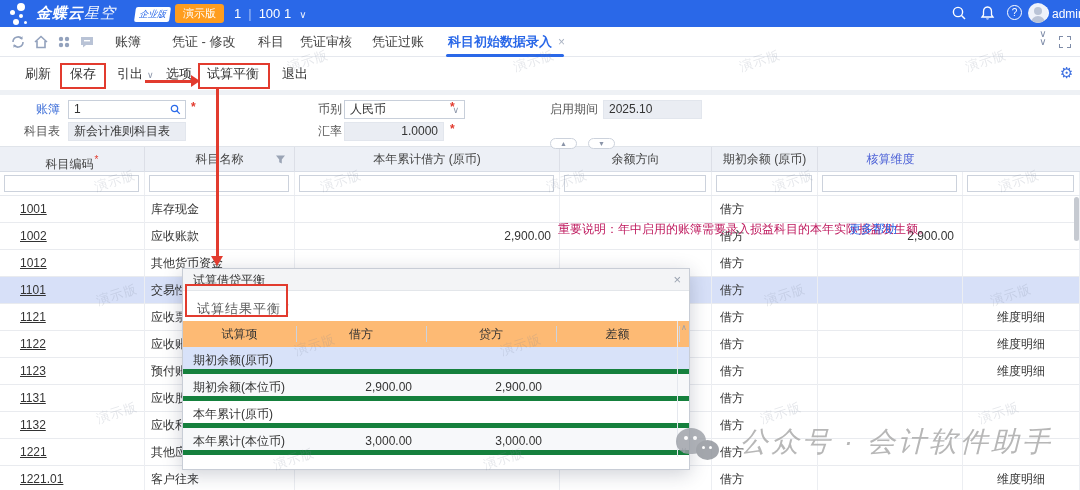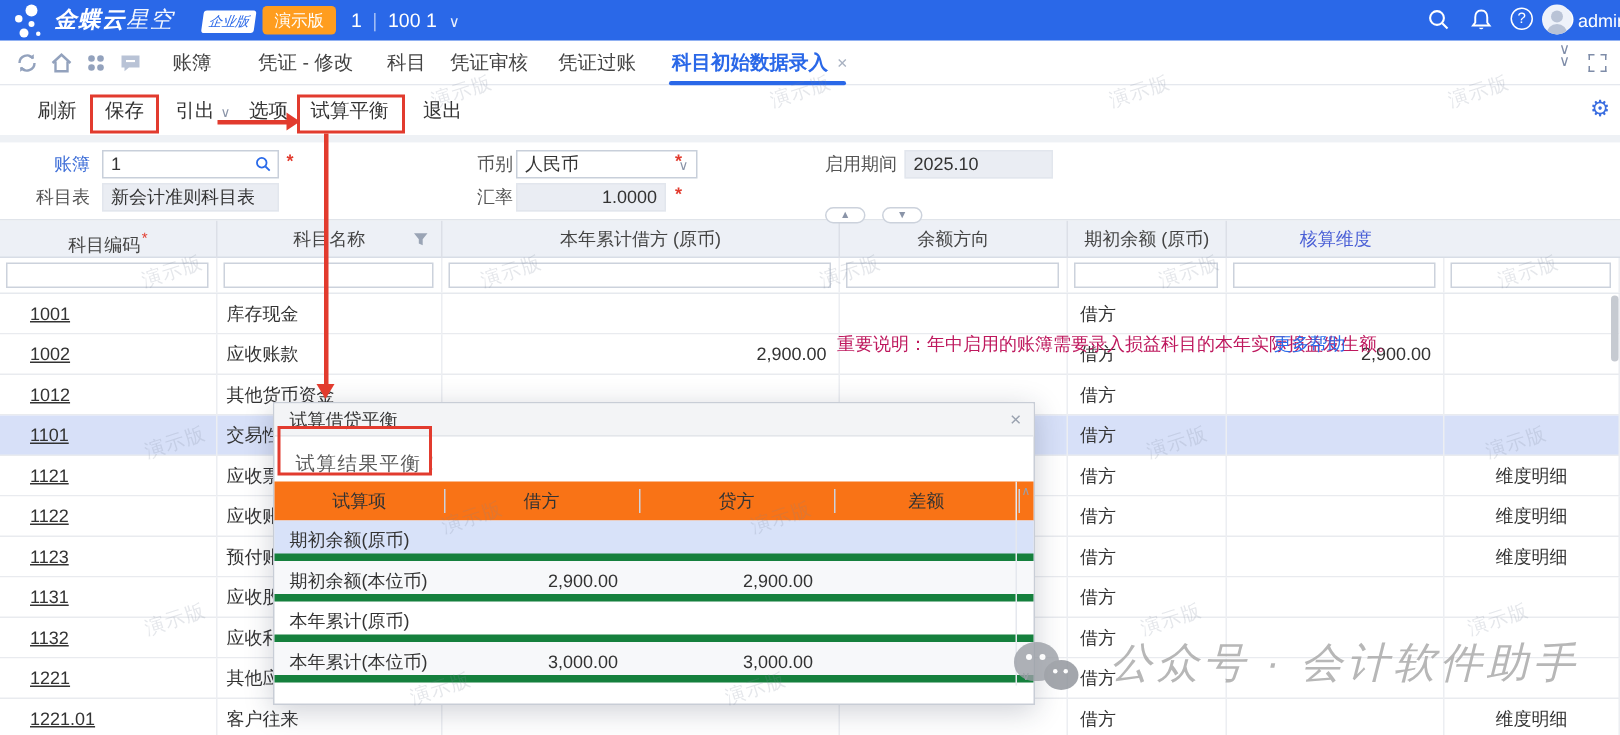--- a/index.html
+++ b/index.html
@@ -83,21 +83,21 @@
   .vscroll { position:absolute; left:1074px; top:197px; width:5px; height:44px; background:#c6cad1; border-radius:3px; z-index:2; }
   .funnel { position:absolute; right:8px; top:7px; width:11px; height:11px; }
   .hd-req { color:#e23b2e; vertical-align:super; font-size:10px; margin-left:1px; }
 
   
   .dialog { position:absolute; left:182px; top:268px; width:508px; height:202px; background:#fff; border:1px solid #c8cdd6; box-shadow:0 4px 18px rgba(30,40,70,.22); z-index:10; }
   .dlg-title { position:absolute; left:0; top:0; width:100%; height:22px; background:#f3f4f6; border-bottom:1px solid #e3e6ea; line-height:22px; padding-left:10px; font-size:12px; color:#333; }
   .dlg-close { position:absolute; right:8px; top:0; height:22px; line-height:22px; color:#9aa2b0; font-size:13px; cursor:pointer; }
   .dlg-msg { position:absolute; left:14px; top:31px; font-size:13px; color:#5a5a5a; letter-spacing:1px; }
   .dgrid { display:grid; grid-template-columns:113px 130px 130px 123px 10px; }
-  .dlg-thead { position:absolute; left:0; top:52px; width:506px; height:26px; background:#f97316; }
+  .dlg-thead { position:absolute; left:0; top:52px; width:506px; height:26px; background:#fdba74; }
   .dlg-thead .dhc { position:relative; height:26px; line-height:26px; text-align:center; font-size:12px; color:#333; }
   .dlg-thead .dhc:not(:first-child):before { content:""; position:absolute; left:0; top:5px; width:1px; height:16px; background:#ccd2dd; }
   .dlg-rows { position:absolute; left:0; top:78px; width:506px; }
   .drow { height:27px; border-bottom:5px solid #15803d; }
   .drow:nth-child(even) { background:#f7f8fa; }
   .drow.selected { background:#d8e2f9; }
   .drow .dc { height:27px; line-height:27px; font-size:12px; color:#333; overflow:hidden; white-space:nowrap; }
   .dc-item { padding-left:10px; }
   .dc-num { text-align:right; padding-right:14px; }
   .dlg-scroll { position:absolute; left:494px; top:52px; width:12px; height:136px; border-left:1px solid #e5e8ee; }

